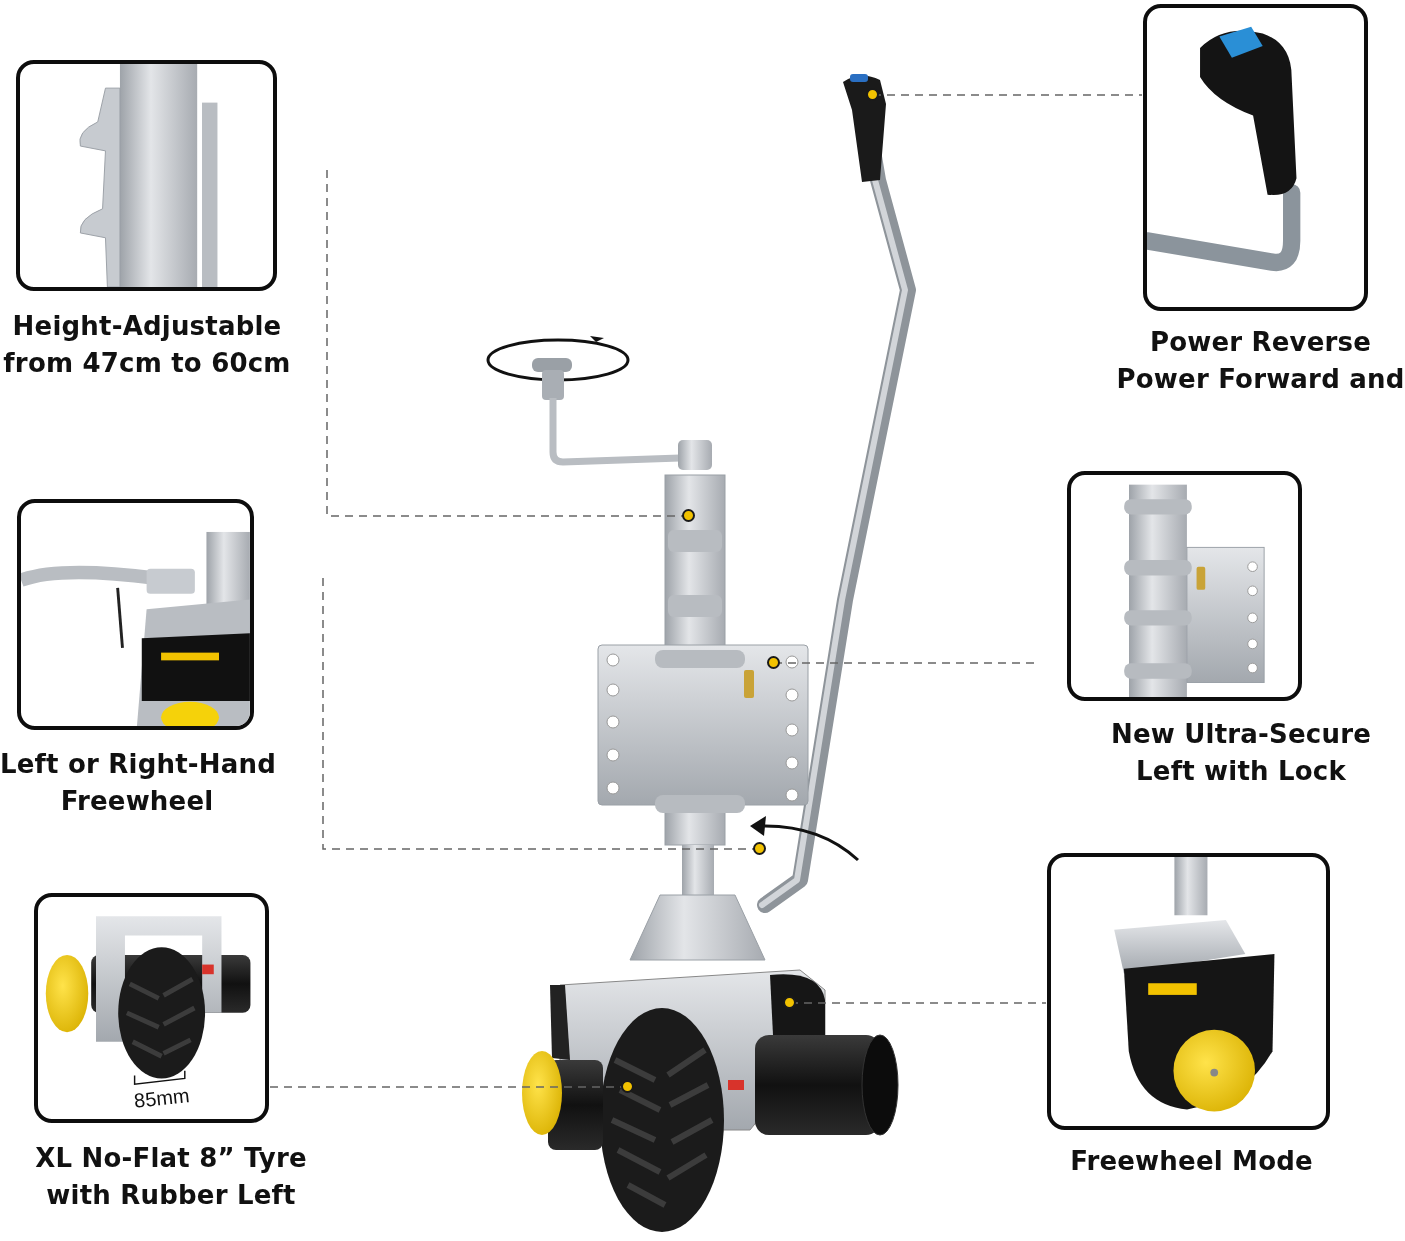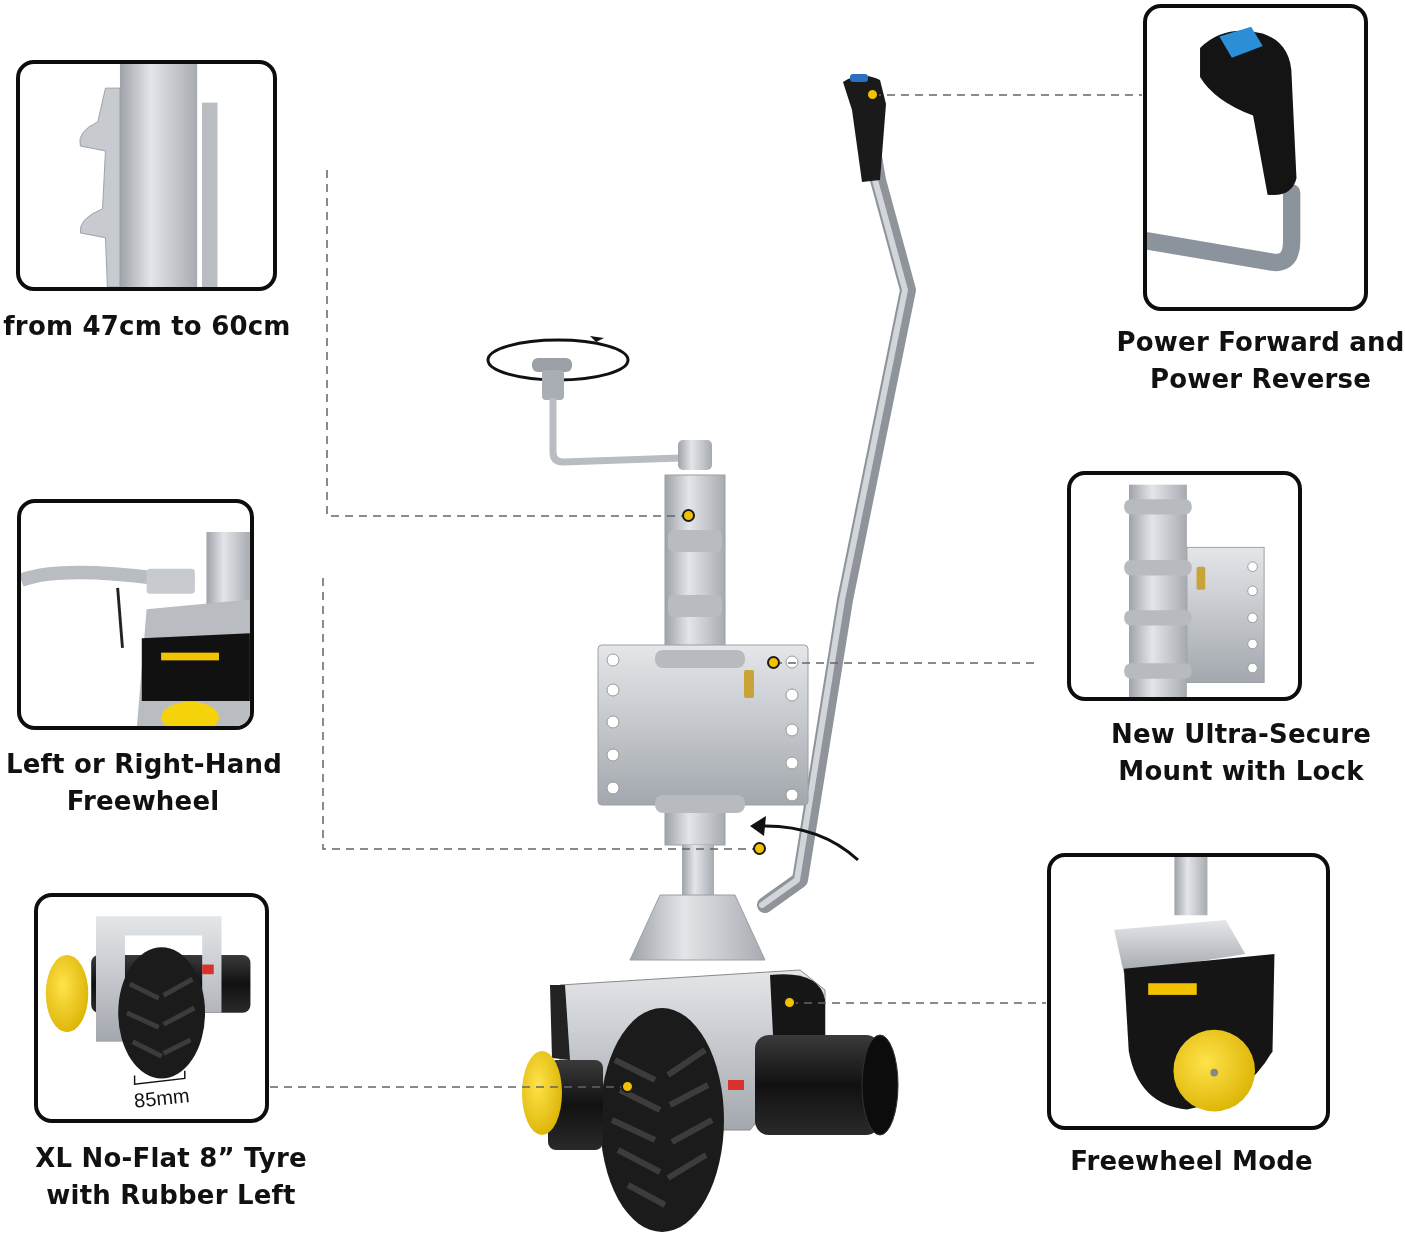--- a/index.html
+++ b/index.html
@@ -127,48 +127,49 @@
 <div class="dot" style="left:621px;top:1080px;"></div>
 
 <div class="inset" style="left:16px;top:60px;width:261px;height:231px;">
   <svg viewBox="0 0 261 231">
     <rect x="103" y="0" width="80" height="231" fill="url(#metalV)"></rect>
     <rect x="188" y="40" width="16" height="191" fill="#b9bdc2"></rect>
     <path d="M103 25 L88 25 L80 60 Q58 70 62 85 L88 90 L85 150 Q60 160 62 175 L88 180 L90 231 L103 231 Z" fill="#c7cbd0" stroke="#9aa0a6"></path>
   </svg>
 </div>
 <div class="caption" style="left:0;top:308px;width:294px;">
+  <span>Height-Adjustable</span>
   <span>from 47cm to 60cm</span>
 </div>
 
 <div class="inset" style="left:1143px;top:4px;width:225px;height:307px;">
   <svg viewBox="0 0 225 307">
     <path d="M0 240 L130 262 Q150 265 150 240 L150 190" fill="none" stroke="#8b949c" stroke-width="18" stroke-linecap="round"></path>
     <path d="M55 40 Q80 15 120 25 Q150 35 150 70 L155 175 Q150 195 125 192 L110 110 Q70 95 55 70 Z" fill="#141414"></path>
     <path d="M75 28 L108 18 L120 38 L88 50 Z" fill="#2a8fd6"></path>
   </svg>
 </div>
 <div class="caption" style="left:1116px;top:324px;width:289px;">
+  <span>Power Reverse</span>
   <span>Power Forward and</span>
-  <span>Power Reverse</span>
 </div>
 
 <div class="inset" style="left:17px;top:499px;width:237px;height:231px;">
   <svg viewBox="0 0 237 231">
     <path d="M0 80 Q40 65 140 78" fill="none" stroke="#b9bdc2" stroke-width="14"></path>
     <rect x="130" y="68" width="50" height="26" rx="4" fill="#c7cbd0"></rect>
     <rect x="192" y="30" width="45" height="110" fill="url(#metalV)"></rect>
     <path d="M130 110 L237 100 L237 231 L120 231 Z" fill="#b9bdc2"></path>
     <path d="M125 140 L237 135 L237 205 L125 205 Z" fill="#111"></path>
     <rect x="145" y="155" width="60" height="8" fill="#f2c200"></rect>
     <ellipse cx="175" cy="222" rx="30" ry="16" fill="#f5d20a"></ellipse>
     <path d="M100 88 L105 150" stroke="#222" stroke-width="3"></path>
   </svg>
 </div>
-<div class="caption" style="left:0;top:746px;width:274px;margin-left:6px;">
+<div class="caption" style="left:0;top:746px;width:274px;">
   <span>Left or Right-Hand</span>
   <span>Freewheel</span>
 </div>
 
 <div class="inset" style="left:1067px;top:471px;width:235px;height:230px;">
   <svg viewBox="0 0 235 230">
     <rect x="60" y="10" width="60" height="220" fill="url(#metalV)"></rect>
     <rect x="120" y="75" width="80" height="140" fill="url(#metalH)" stroke="#9aa0a6"></rect>
     <g fill="#fff" stroke="#999">
         <circle cx="188" cy="95" r="5"></circle>
@@ -179,21 +180,21 @@
       </g>
     <rect x="55" y="25" width="70" height="16" rx="7" fill="#b7bbc0"></rect>
     <rect x="55" y="88" width="70" height="16" rx="7" fill="#b7bbc0"></rect>
     <rect x="55" y="140" width="70" height="16" rx="7" fill="#b7bbc0"></rect>
     <rect x="55" y="195" width="70" height="16" rx="7" fill="#b7bbc0"></rect>
     <rect x="130" y="95" width="9" height="24" rx="2" fill="#c9a337"></rect>
   </svg>
 </div>
 <div class="caption" style="left:1096px;top:716px;width:290px;">
   <span>New Ultra-Secure</span>
-  <span>Mount with Lock</span>
+  <span>Left with Lock</span>
 </div>
 
 <div class="inset" style="left:34px;top:893px;width:235px;height:230px;">
   <svg viewBox="0 0 235 230">
     <rect x="55" y="60" width="165" height="60" rx="8" fill="url(#black)"></rect>
     <ellipse cx="30" cy="100" rx="22" ry="40" fill="url(#yellowCap)"></ellipse>
     <path d="M60 20 L190 20 L190 120 L170 120 L170 40 L90 40 L90 150 L60 150 Z" fill="url(#metalH)"></path>
     <ellipse cx="128" cy="120" rx="45" ry="68" fill="#1b1b1b"></ellipse>
     <g stroke="#3c3c3c" stroke-width="5">
       <path d="M95 90 L125 105 M92 120 L125 135 M98 150 L128 165 M160 85 L130 102 M162 115 L130 132 M158 148 L130 162"></path>

